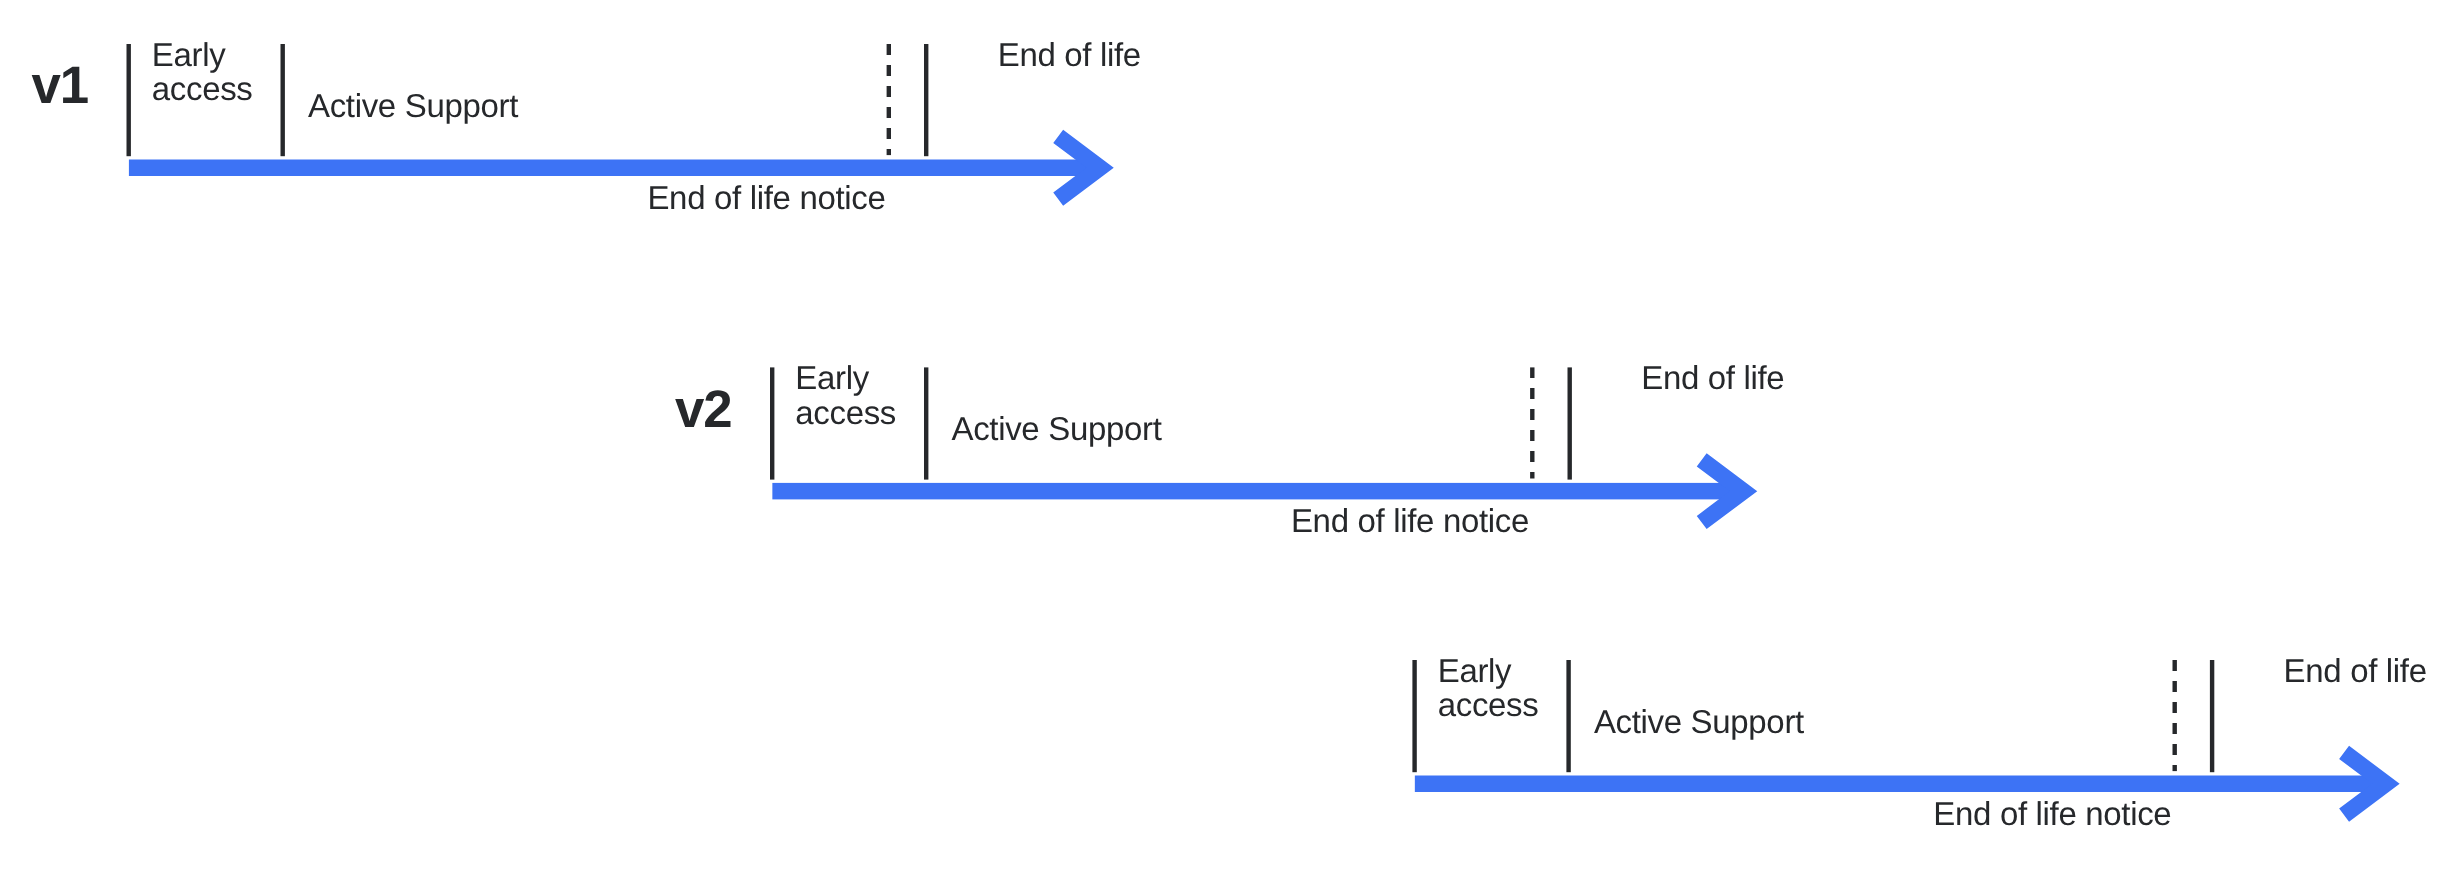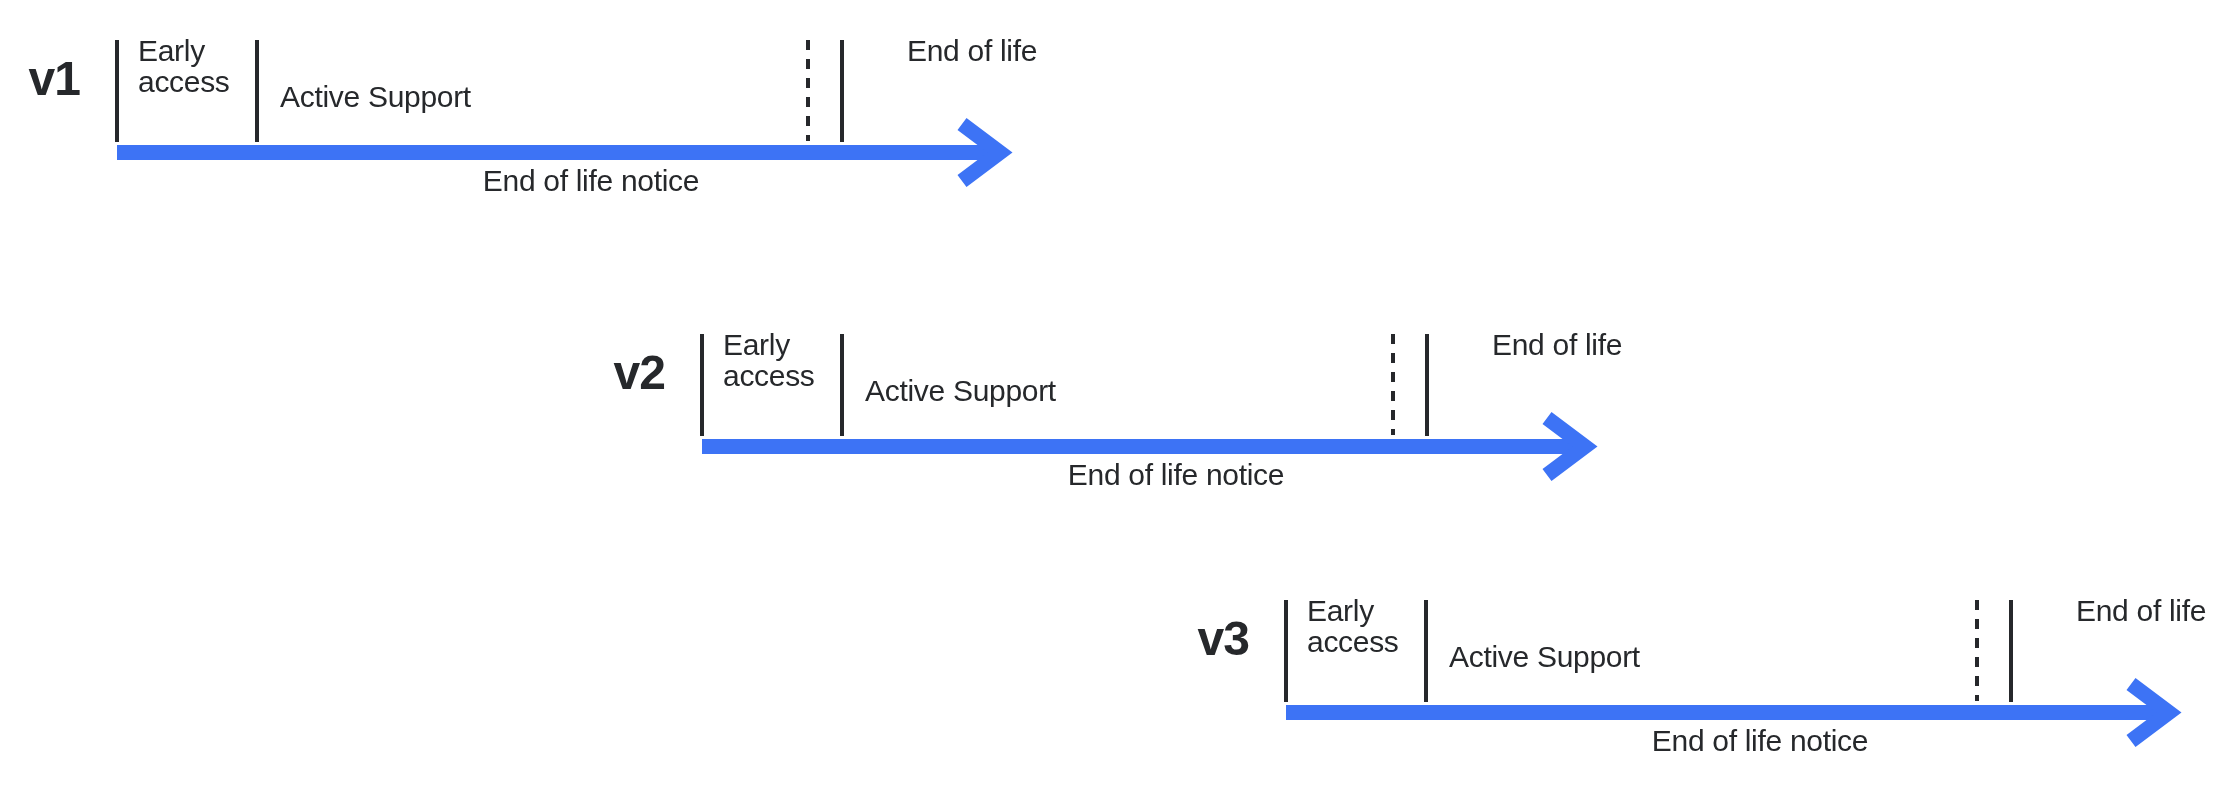--- a/index.html
+++ b/index.html
@@ -72,21 +72,21 @@
     top: 15px;
     width: 120px;
     white-space: normal;
   }
   .lbl-active { left: 363px; top: 15px; margin-top: 46px; }
   .lbl-eol    { left: 946px; top: 15px; margin-left: 44px; }
   .lbl-notice {
     left: 460px;
     top: 145px;
     width: 428px;
-    text-align: center;
+    text-align: right;
   }
   .arrow-svg {
     position: absolute;
     left: 200px;
     top: 95px;
     width: 910px;
     height: 75px;
     display: block;
   }
   .arrow-shaft { fill: var(--arrow); }
@@ -129,21 +129,20 @@
     <div class="phase-label lbl-active">Active Support</div>
     <div class="phase-label lbl-eol">End of life</div>
     <div class="phase-label lbl-notice">End of life notice</div>
     <svg class="arrow-svg" viewBox="0 0 910 75" aria-hidden="true">
       <rect class="arrow-shaft" x="0" y="30" width="872" height="15"></rect>
       <path class="arrow-chevron" d="M845 9 L883 37.5 L845 66"></path>
     </svg>
   </div>
 
   <div class="row row-v3">
-    <div class="vlabel">v3</div>
     <div class="tick tick-start"></div>
     <div class="tick tick-active"></div>
     <div class="dashline"></div>
     <div class="tick tick-eol"></div>
     <div class="phase-label lbl-early">Early access</div>
     <div class="phase-label lbl-active">Active Support</div>
     <div class="phase-label lbl-eol">End of life</div>
     <div class="phase-label lbl-notice">End of life notice</div>
     <svg class="arrow-svg" viewBox="0 0 910 75" aria-hidden="true">
       <rect class="arrow-shaft" x="0" y="30" width="872" height="15"></rect>

